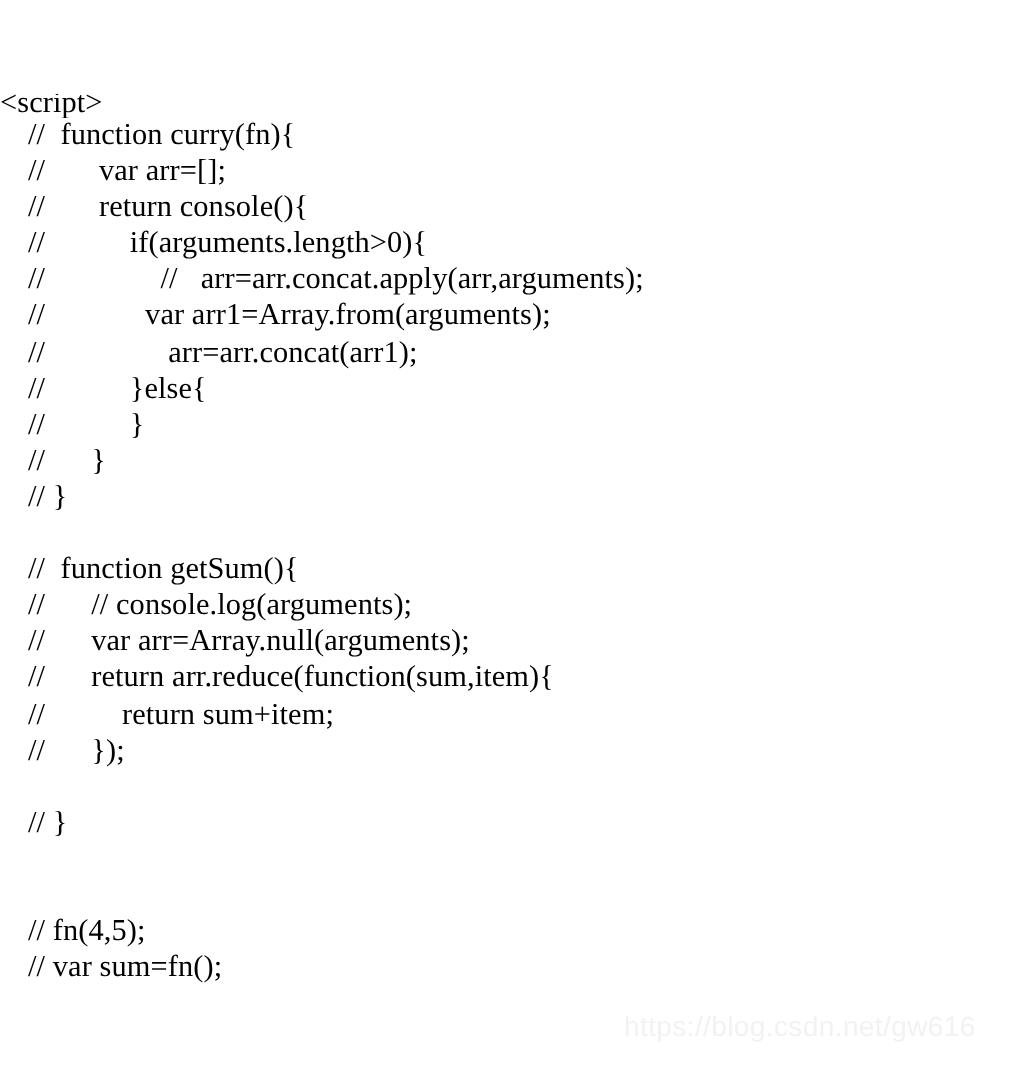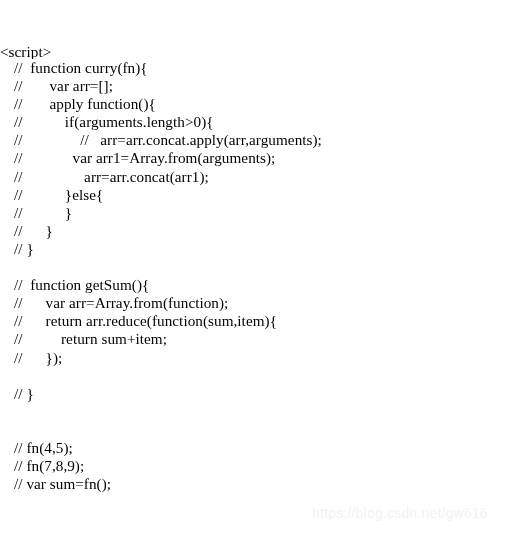--- a/index.html
+++ b/index.html
@@ -67,37 +67,37 @@
     user-select: none;
   }
 </style>
 </head>
 <body>
 
 <div id="code-listing">
     <div class="code-line clipped-top">&lt;script&gt;</div>
     <div class="code-line indented">//  function curry(fn){</div>
     <div class="code-line indented">//       var arr=[];</div>
-    <div class="code-line indented">//       apply function(){</div>
+    <div class="code-line indented">//       return console(){</div>
     <div class="code-line indented">//           if(arguments.length&gt;0){</div>
     <div class="code-line indented">//               //   arr=arr.concat.apply(arr,arguments);</div>
     <div class="code-line indented">//             var arr1=Array.from(arguments);</div>
     <div class="code-line indented">//                arr=arr.concat(arr1);</div>
     <div class="code-line indented">//           }else{</div>
     <div class="code-line indented">//           }</div>
     <div class="code-line indented">//      }</div>
     <div class="code-line indented">// }</div>
     <div class="code-line indented blank"> </div>
     <div class="code-line indented">//  function getSum(){</div>
-    <div class="code-line indented">//      var arr=Array.from(function);</div>
+    <div class="code-line indented">//      // console.log(arguments);</div>
+    <div class="code-line indented">//      var arr=Array.null(arguments);</div>
     <div class="code-line indented">//      return arr.reduce(function(sum,item){</div>
     <div class="code-line indented">//          return sum+item;</div>
     <div class="code-line indented">//      });</div>
     <div class="code-line indented blank"> </div>
     <div class="code-line indented">// }</div>
     <div class="code-line indented blank"> </div>
     <div class="code-line indented blank"> </div>
     <div class="code-line indented">// fn(4,5);</div>
-    <div class="code-line indented">// fn(7,8,9);</div>
     <div class="code-line indented">// var sum=fn();</div>
   </div>
 
 <div id="watermark">https://blog.csdn.net/gw616</div>
 
 </body></html>

